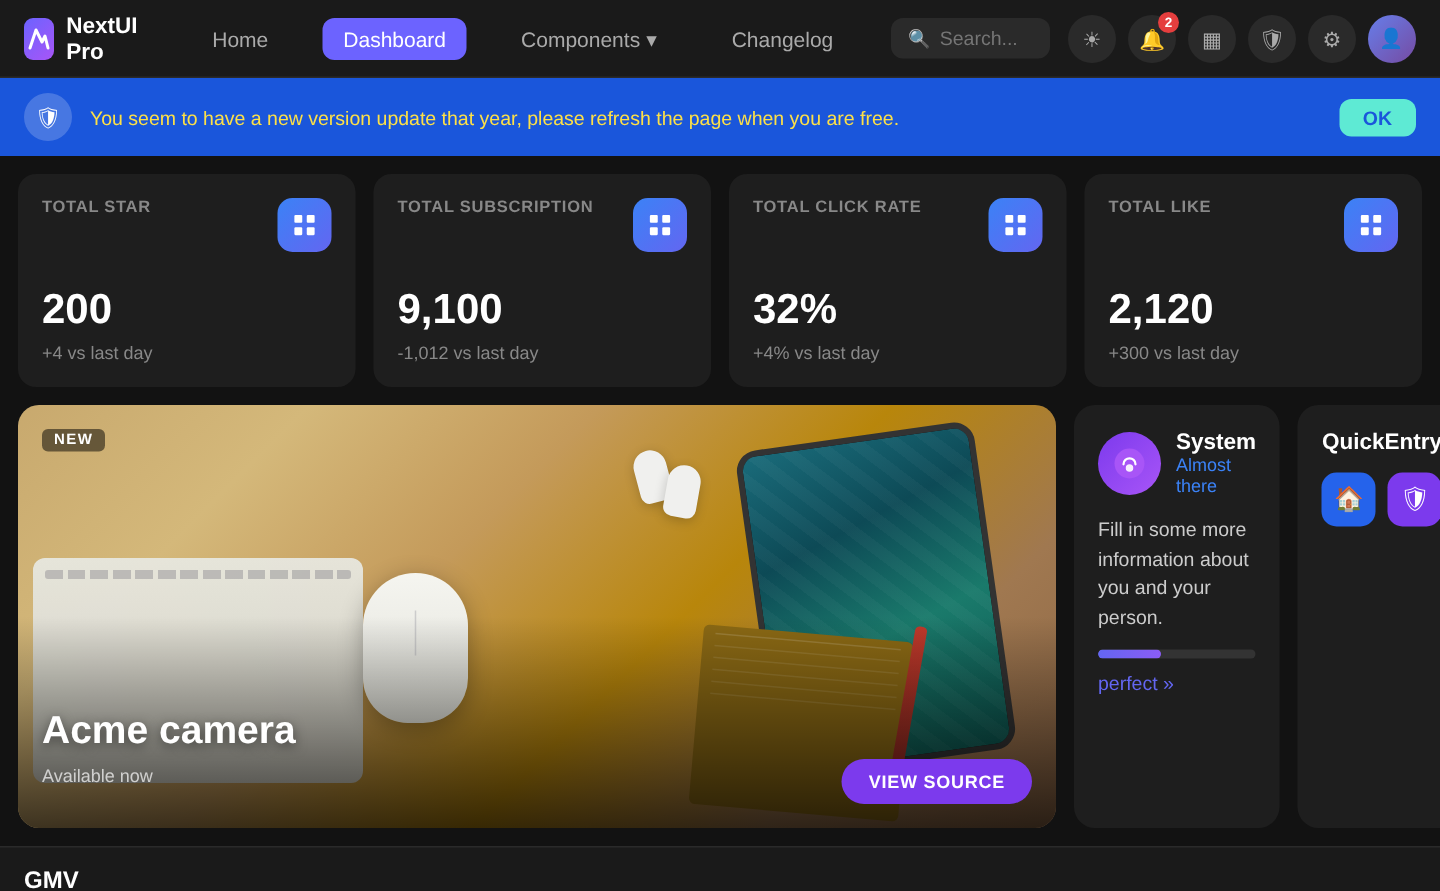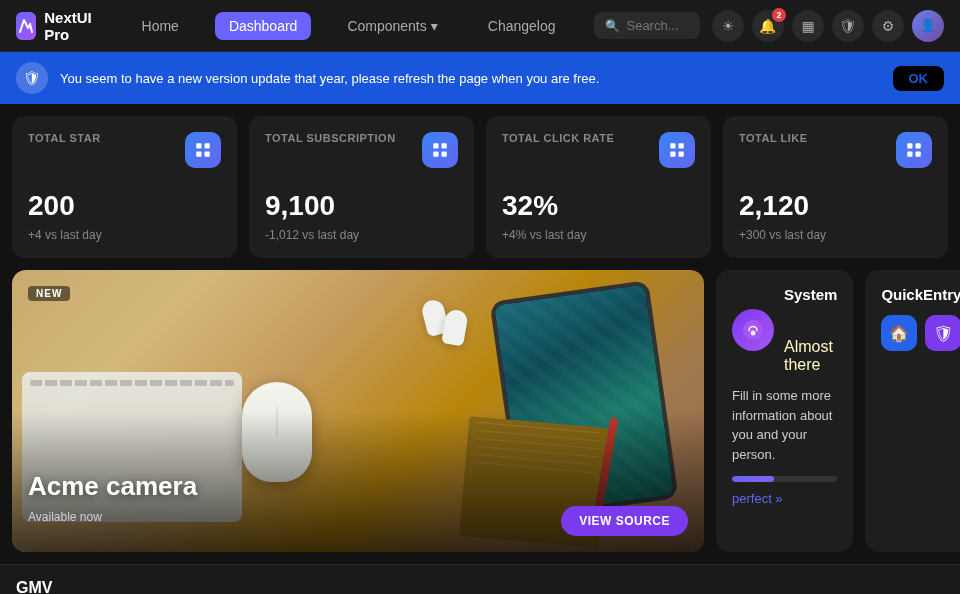--- a/index.html
+++ b/index.html
@@ -146,24 +146,24 @@
       border-radius: 50%;
       display: flex;
       align-items: center;
       justify-content: center;
       flex-shrink: 0;
       font-size: 14px;
     }
     .banner-text {
       flex: 1;
       font-size: 13px;
-      color: #ffffff;
+      color: #fde047;
     }
     .banner-ok {
-      background: #000000;
+      background: #5eead4;
       color: #1a56db;
       border: none;
       padding: 5px 16px;
       border-radius: 8px;
       font-size: 13px;
       font-weight: 600;
       cursor: pointer;
       flex-shrink: 0;
     }
 
@@ -459,23 +459,22 @@
       justify-content: center;
       font-size: 18px;
     }
     .system-info { flex: 1; }
     .system-name {
       font-size: 15px;
       font-weight: 700;
       color: #fff;
     }
     .system-status {
-      font-size: 16px;
-      color: #fef9c3;
-      margin-top: 35px;
+      font-size: 12px;
+      color: #3b82f6;
     }
     .system-desc {
       font-size: 13px;
       color: #ccc;
       line-height: 1.5;
       margin-bottom: 12px;
     }
     .progress-bar {
       height: 6px;
       background: #333;

